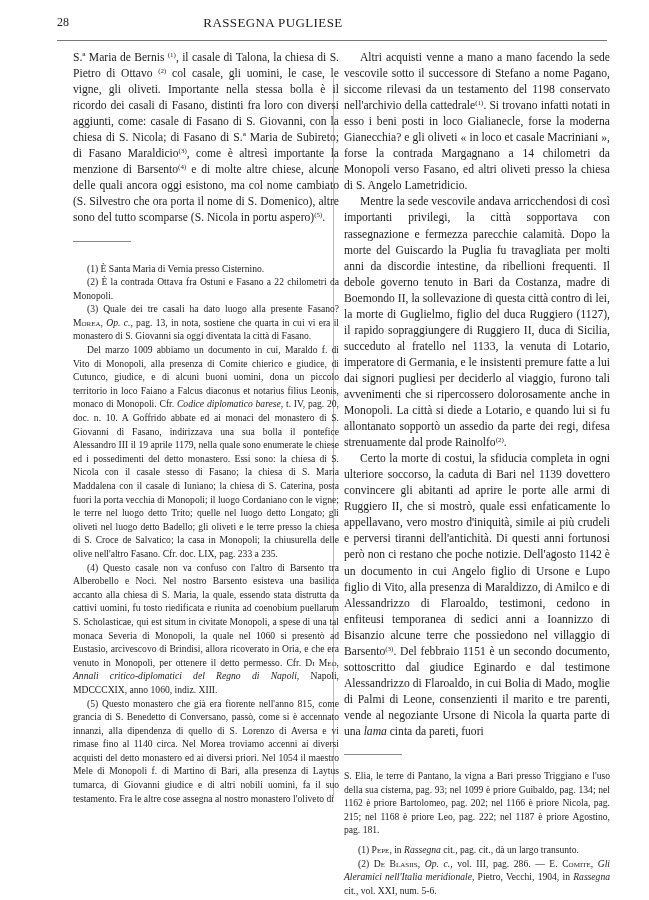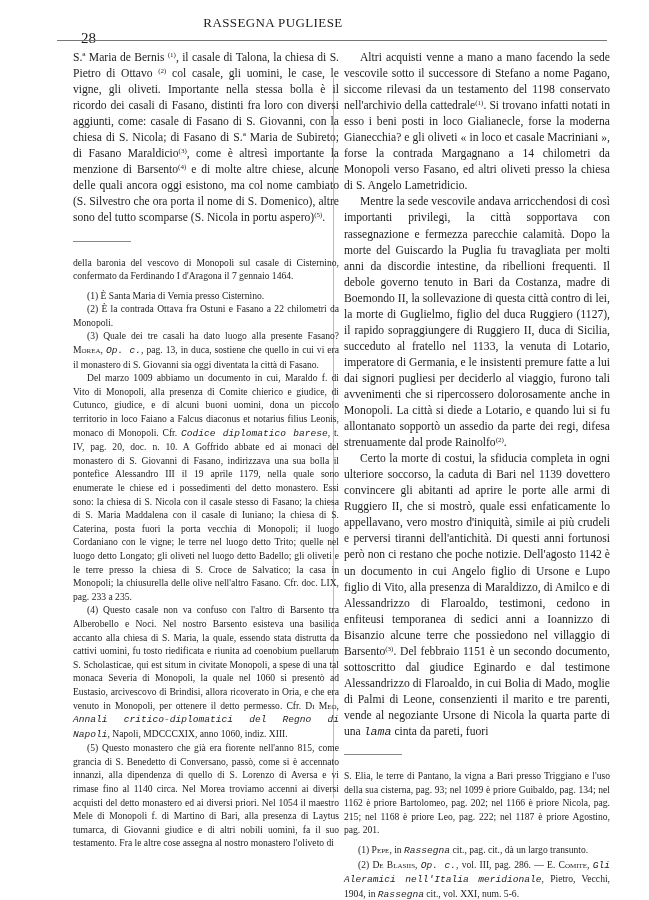--- a/index.html
+++ b/index.html
@@ -1,67 +1,66 @@
 <!DOCTYPE html>
 <html><head>
 <meta charset="utf-8">
 <style>
   html, body { margin: 0; padding: 0; background: #ffffff; }
   body { width: 649px; height: 900px; position: relative; overflow: hidden;
          font-family: "Liberation Serif", "DejaVu Serif", serif; color: #1c1c1c; }
-  .page-number { position: absolute; left: 57px; top: 30px; font-size: 15px; margin-left: 24px; }
+  .page-number { position: absolute; left: 57px; top: 15px; font-size: 12px; }
   .running-head { position: absolute; left: 0; width: 526px; top: 15px; text-align: center;
                   font-size: 13px; letter-spacing: 0.4px; padding-left: 20px; box-sizing: border-box; }
   .head-rule { position: absolute; left: 57px; width: 550px; top: 40px; height: 0;
                border-top: 1px solid #777; }
   .col { position: absolute; top: 50px; width: 266px; text-align: justify;
          hyphens: auto; }
   .col-left { left: 73px; }
   .col-right { left: 344px; }
   .col-divider { position: absolute; left: 333px; top: 78px; height: 720px; width: 0;
                  border-left: 1px solid #bbb; }
   .body-text { font-size: 11.6px; line-height: 16.05px; margin: 0; }
   .body-text.indent { text-indent: 16px; }
   .note-rule { width: 58px; height: 0; border-top: 1px solid #888; margin: 14px 0 14px 0; }
   .note-text { font-size: 9.6px; line-height: 13.6px; margin: 0; }
   .note-text.indent { text-indent: 14px; }
   .note-gap { height: 6px; }
   sup { font-size: 7px; vertical-align: 4px; line-height: 0; }
-  i { font-style: italic; font-family: Liberation Mono, monospace; }
+  i { font-style: italic; }
   .sc { font-variant: small-caps; }
 </style>
 </head>
 <body>
 
 <div class="page-number">28</div>
 <div class="running-head">RASSEGNA PUGLIESE</div>
 <div class="head-rule"></div>
 
 <div class="col-divider"></div>
 
 <div class="col col-left">
   <p class="body-text"><span>S.ª Maria de Bernis </span><sup>(1)</sup><span>, il casale di Talona, la chiesa di S. Pietro di Ottavo </span><sup>(2)</sup><span> col casale, gli uomini, le case, le vigne, gli oliveti. Importante nella stessa bolla è il ricordo dei casali di Fasano, distinti fra loro con diversi aggiunti, come: casale di Fasano di S. Giovanni, con la chiesa di S. Nicola; di Fasano di S.ª Maria de Subireto; di Fasano Maraldicio</span><sup>(3)</sup><span>, come è altresì importante la menzione di Barsento</span><sup>(4)</sup><span> e di molte altre chiese, alcune delle quali ancora oggi esistono, ma col nome cambiato (S. Silvestro che ora porta il nome di S. Domenico), altre sono del tutto scomparse (S. Nicola in portu aspero)</span><sup>(5)</sup><span>.</span></p>
 
   <div class="note-rule"></div>
 
-  <p class="note-text">della baronia del vescovo di Monopoli sul casale di Cisternino, confermato da Ferdinando I d'Aragona il 7 gennaio 1464.</p>
   <div class="note-gap"></div>
   <p class="note-text indent">(1) È Santa Maria di Vernia presso Cisternino.</p>
   <p class="note-text indent">(2) È la contrada Ottava fra Ostuni e Fasano a 22 chilometri da Monopoli.</p>
-  <p class="note-text indent"><span>(3) Quale dei tre casali ha dato luogo alla presente Fasano? </span><span class="sc">Morea</span><span>, </span><i>Op. c.</i><span>, pag. 13, in duca, sostiene che quello in cui vi era il monastero di S. Giovanni sia oggi diventata la città di Fasano.</span></p>
+  <p class="note-text indent"><span>(3) Quale dei tre casali ha dato luogo alla presente Fasano? </span><span class="sc">Morea</span><span>, </span><i>Op. c.</i><span>, pag. 13, in nota, sostiene che quarta in cui vi era il monastero di S. Giovanni sia oggi diventata la città di Fasano.</span></p>
   <p class="note-text indent"><span>Del marzo 1009 abbiamo un documento in cui, Maraldo f. di Vito di Monopoli, alla presenza di Comite chierico e giudice, di Cutunco, giudice, e di alcuni buoni uomini, dona un piccolo territorio in loco Faiano a Falcus diaconus et notarius filius Leonis, monaco di Monopoli. Cfr. </span><i>Codice diplomatico barese</i><span>, t. IV, pag. 20, doc. n. 10. A Goffrido abbate ed ai monaci del monastero di S. Giovanni di Fasano, indirizzava una sua bolla il pontefice Alessandro III il 19 aprile 1179, nella quale sono enumerate le chiese ed i possedimenti del detto monastero. Essi sono: la chiesa di S. Nicola con il casale stesso di Fasano; la chiesa di S. Maria Maddalena con il casale di Iuniano; la chiesa di S. Caterina, posta fuori la porta vecchia di Monopoli; il luogo Cordaniano con le vigne; le terre nel luogo detto Trito; quelle nel luogo detto Longato; gli oliveti nel luogo detto Badello; gli oliveti e le terre presso la chiesa di S. Croce de Salvatico; la casa in Monopoli; la chiusurella delle olive nell'altro Fasano. Cfr. doc. LIX, pag. 233 a 235.</span></p>
   <p class="note-text indent"><span>(4) Questo casale non va confuso con l'altro di Barsento tra Alberobello e Noci. Nel nostro Barsento esisteva una basilica accanto alla chiesa di S. Maria, la quale, essendo stata distrutta da cattivi uomini, fu tosto riedificata e riunita ad coenobium puellarum S. Scholasticae, qui est situm in civitate Monopoli, a spese di una tal monaca Severia di Monopoli, la quale nel 1060 si presentò ad Eustasio, arcivescovo di Brindisi, allora ricoverato in Oria, e che era venuto in Monopoli, per ottenere il detto permesso. Cfr. </span><span class="sc">Di Meo</span><span>, </span><i>Annali critico-diplomatici del Regno di Napoli</i><span>, Napoli, MDCCCXIX, anno 1060, indiz. XIII.</span></p>
   <p class="note-text indent">(5) Questo monastero che già era fiorente nell'anno 815, come grancia di S. Benedetto di Conversano, passò, come si è accennato innanzi, alla dipendenza di quello di S. Lorenzo di Aversa e vi rimase fino al 1140 circa. Nel Morea troviamo accenni ai diversi acquisti del detto monastero ed ai diversi priori. Nel 1054 il maestro Mele di Monopoli f. di Martino di Bari, alla presenza di Laytus tumarca, di Giovanni giudice e di altri nobili uomini, fa il suo testamento. Fra le altre cose assegna al nostro monastero l'oliveto di</p>
 </div>
 
 <div class="col col-right">
   <p class="body-text indent"><span>Altri acquisti venne a mano a mano facendo la sede vescovile sotto il successore di Stefano a nome Pagano, siccome rilevasi da un testamento del 1198 conservato nell'archivio della cattedrale</span><sup>(1)</sup><span>. Si trovano infatti notati in esso i beni posti in loco Gialianecle, forse la moderna Gianecchia? e gli oliveti « in loco et casale Macriniani », forse la contrada Margagnano a 14 chilometri da Monopoli verso Fasano, ed altri oliveti presso la chiesa di S. Angelo Lametridicio.</span></p>
   <p class="body-text indent"><span>Mentre la sede vescovile andava arricchendosi di così importanti privilegi, la città sopportava con rassegnazione e fermezza parecchie calamità. Dopo la morte del Guiscardo la Puglia fu travagliata per molti anni da discordie intestine, da ribellioni frequenti. Il debole governo tenuto in Bari da Costanza, madre di Boemondo II, la sollevazione di questa città contro di lei, la morte di Guglielmo, figlio del duca Ruggiero (1127), il rapido sopraggiungere di Ruggiero II, duca di Sicilia, succeduto al fratello nel 1133, la venuta di Lotario, imperatore di Germania, e le insistenti premure fatte a lui dai signori pugliesi per deciderlo al viaggio, furono tali avvenimenti che si ripercossero dolorosamente anche in Monopoli. La città si diede a Lotario, e quando lui si fu allontanato sopportò un assedio da parte dei regi, difesa strenuamente dal prode Rainolfo</span><sup>(2)</sup><span>.</span></p>
   <p class="body-text indent"><span>Certo la morte di costui, la sfiducia completa in ogni ulteriore soccorso, la caduta di Bari nel 1139 dovettero convincere gli abitanti ad aprire le porte alle armi di Ruggiero II, che si mostrò, quale essi enfaticamente lo appellavano, vero mostro d'iniquità, simile ai più crudeli e perversi tiranni dell'antichità. Di questi anni fortunosi però non ci restano che poche notizie. Dell'agosto 1142 è un documento in cui Angelo figlio di Ursone e Lupo figlio di Vito, alla presenza di Maraldizzo, di Amilco e di Alessandrizzo di Flaroaldo, testimoni, cedono in enfiteusi temporanea di sedici anni a Ioannizzo di Bisanzio alcune terre che possiedono nel villaggio di Barsento</span><sup>(3)</sup><span>. Del febbraio 1151 è un secondo documento, sottoscritto dal giudice Eginardo e dal testimone Alessandrizzo di Flaroaldo, in cui Bolia di Mado, moglie di Palmi di Leone, consenzienti il marito e tre parenti, vende al negoziante Ursone di Nicola la quarta parte di una </span><i>lama</i><span> cinta da pareti, fuori</span></p>
 
   <div class="note-rule"></div>
 
-  <p class="note-text">S. Elia, le terre di Pantano, la vigna a Bari presso Triggiano e l'uso della sua cisterna, pag. 93; nel 1099 è priore Guibaldo, pag. 134; nel 1162 è priore Bartolomeo, pag. 202; nel 1166 è priore Nicola, pag. 215; nel 1168 è priore Leo, pag. 222; nel 1187 è priore Agostino, pag. 201.</p>
+  <p class="note-text">S. Elia, le terre di Pantano, la vigna a Bari presso Triggiano e l'uso della sua cisterna, pag. 93; nel 1099 è priore Guibaldo, pag. 134; nel 1162 è priore Bartolomeo, pag. 202; nel 1166 è priore Nicola, pag. 215; nel 1168 è priore Leo, pag. 222; nel 1187 è priore Agostino, pag. 181.</p>
   <div class="note-gap"></div>
   <p class="note-text indent"><span>(1) </span><span class="sc">Pepe</span><span>, in </span><i>Rassegna</i><span> cit., pag. cit., dà un largo transunto.</span></p>
   <p class="note-text indent"><span>(2) </span><span class="sc">De Blasiis</span><span>, </span><i>Op. c.</i><span>, vol. III, pag. 286. — E. </span><span class="sc">Comite</span><span>, </span><i>Gli Aleramici nell'Italia meridionale</i><span>, Pietro, Vecchi, 1904, in </span><i>Rassegna</i><span> cit., vol. XXI, num. 5-6.</span></p>
   <p class="note-text indent"><span>(3) </span><span class="sc">Morea</span><span>, </span><i>Op. c.</i><span>, pag. 182. Allude all'antica Barsento nella diocesi di Conversano.</span></p>
 </div>
 
 </body></html>

